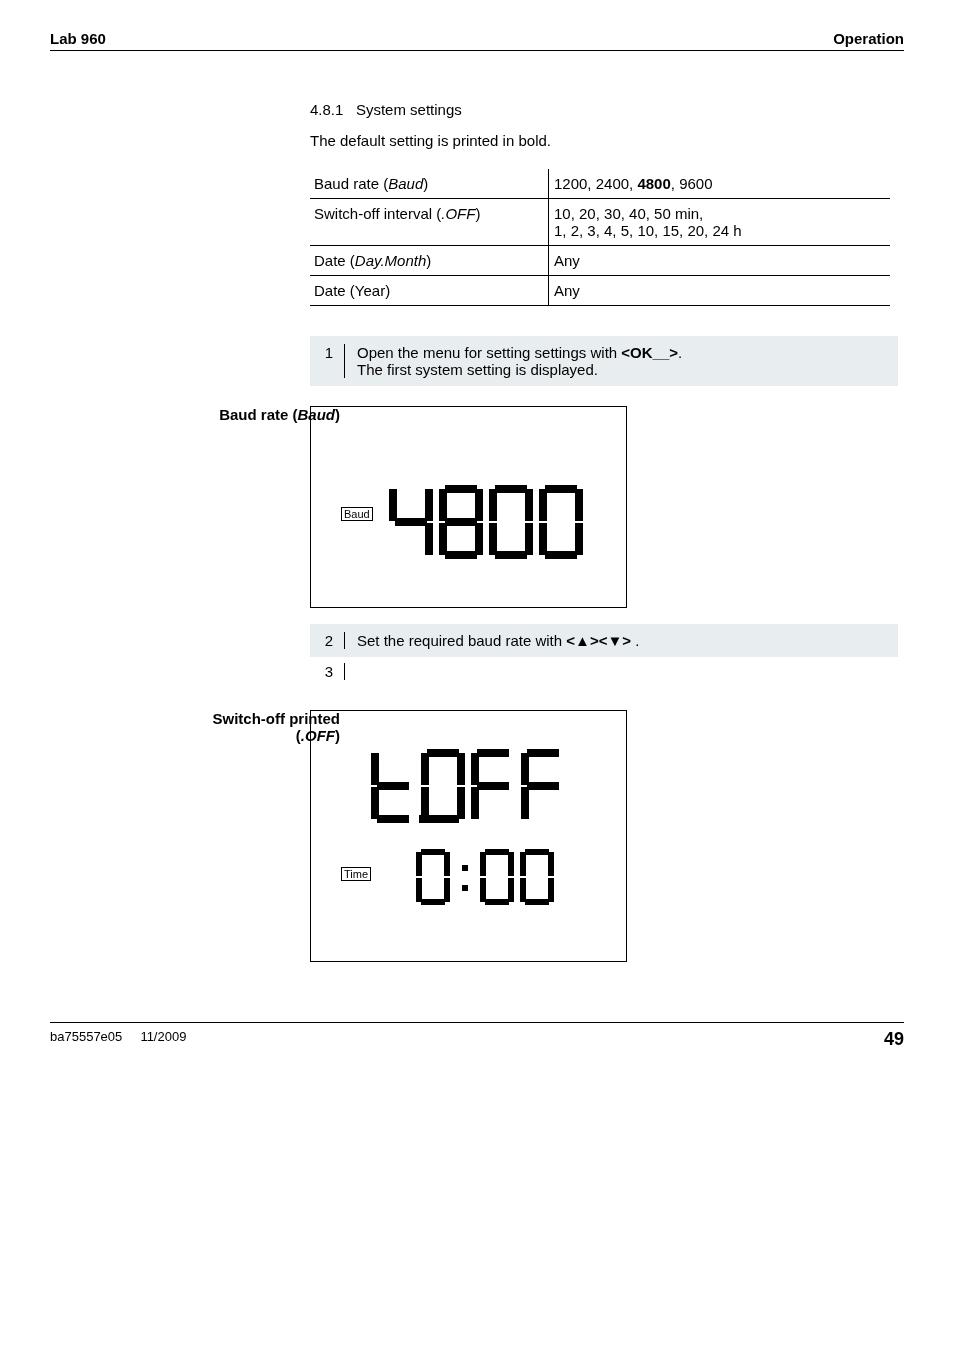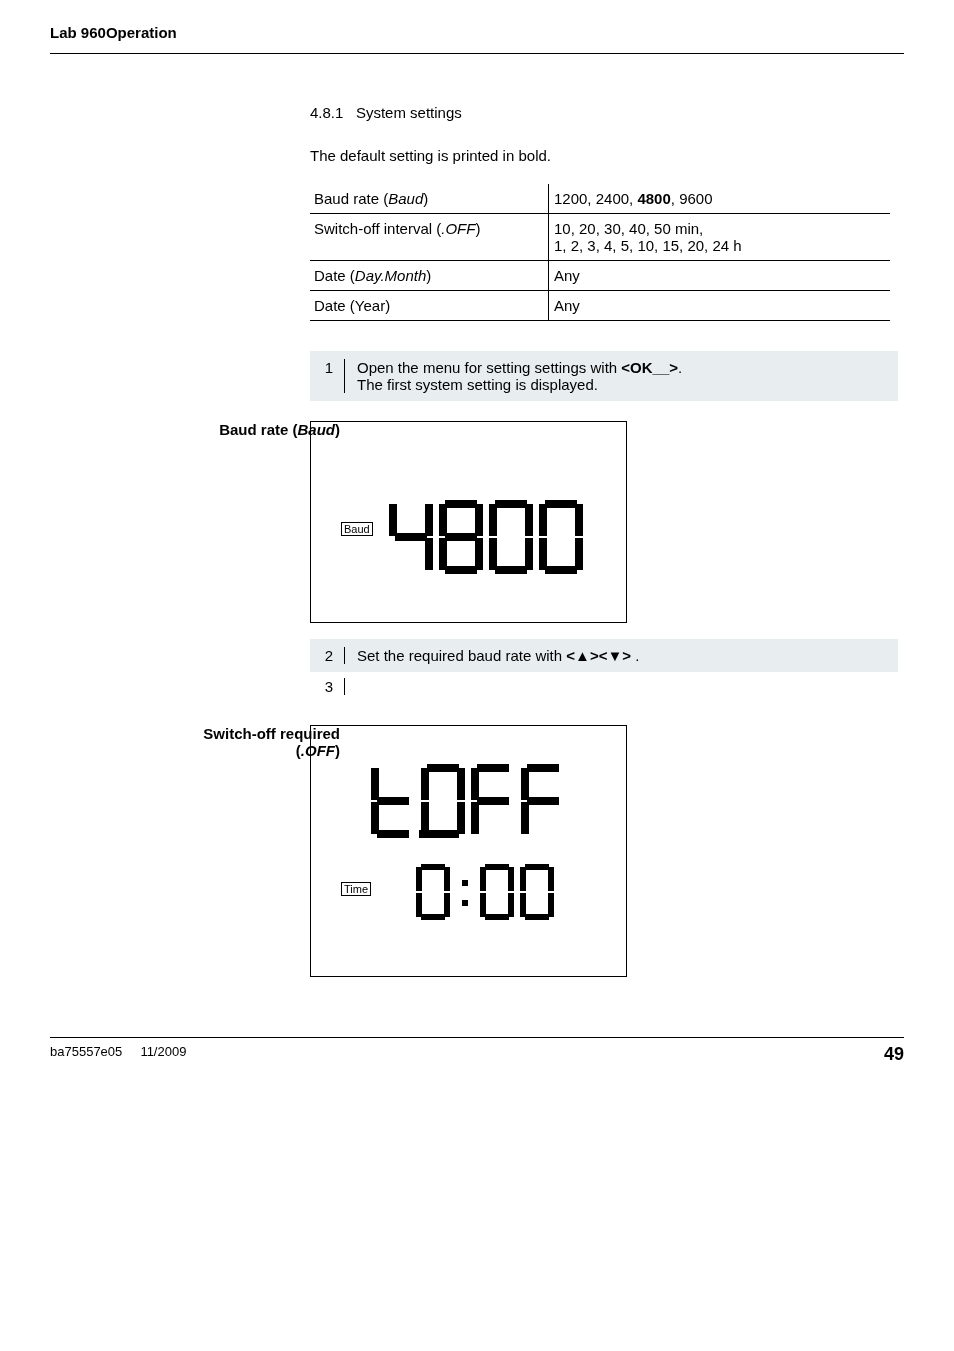--- a/index.html
+++ b/index.html
@@ -10,34 +10,35 @@
     color: #000;
     background: #fff;
     width: 954px;
   }
   .page {
     padding: 0 50px 0 50px;
     box-sizing: border-box;
   }
   .header-row {
     display: flex;
+    justify-content: space-between;
     font-weight: bold;
     border-bottom: 1px solid #000;
-    padding-bottom: 12px;
-    margin-top: 24px;
+    padding-bottom: 3px;
+    margin-top: 30px;
   }
   .content-left-margin {
     margin-left: 260px;
   }
   .section-num {
     font-weight: normal;
     margin-top: 50px;
   }
   .intro-text {
-    margin-top: 26px;
+    margin-top: 14px;
   }
   table.settings {
     border-collapse: collapse;
     width: 580px;
     margin-top: 20px;
   }
   table.settings td {
     border-bottom: 1px solid #000;
     padding: 6px 4px;
     vertical-align: top;
@@ -268,21 +269,21 @@
         <div class="step-text"><span>Set the required baud rate with </span><span class="bold">&lt;▲&gt;&lt;▼&gt;</span><span> .</span></div>
       </div>
       <div class="step-row plain">
         <div class="step-num">3</div>
       </div>
     </div>
   </div>
 
   <div class="row-relative" style="margin-top: 28px;">
     <div class="side-label">
-      <span>Switch-off required</span><br>
+      <span>Switch-off printed</span><br>
       <span>(</span><span class="italic">.OFF</span><span>)</span>
     </div>
     <div class="content-left-margin">
       <div class="lcd-box off">
 
         <div class="seg-row" style="top:38px; left:60px;">
 
           <div class="seg-digit">
             <div class="seg-stroke s-tl"></div>
             <div class="seg-stroke s-mid"></div>

